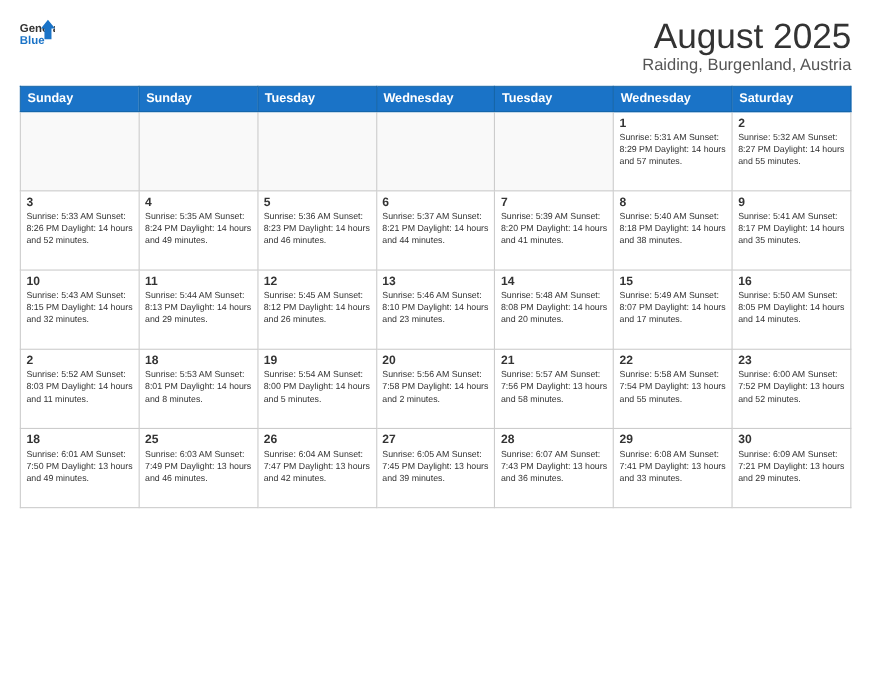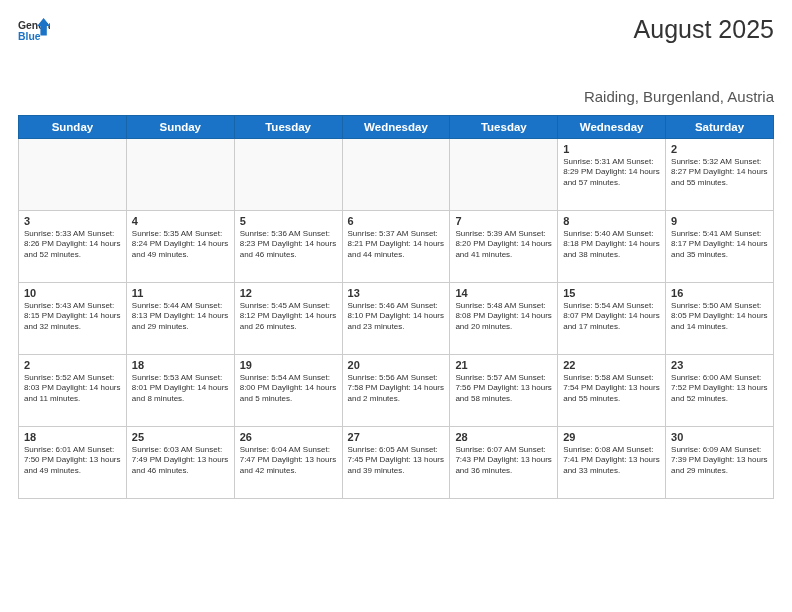--- a/index.html
+++ b/index.html
@@ -28,43 +28,42 @@
       gap: 4px;
     }
     .logo-icon {
       width: 32px;
       height: 28px;
     }
     .title-block {
       text-align: right;
     }
     .title-block h1 {
-      font-size: 25px;
+      font-size: 32px;
       font-weight: normal;
       color: #333;
       line-height: 1.1;
     }
     .title-block h2 {
       font-size: 15px;
       font-weight: normal;
       color: #555;
-      margin-top: 44px;
     }
     .calendar {
       width: 100%;
       border-collapse: collapse;
       border: 1px solid #ccc;
     }
     .calendar th {
       background: #1a73c7;
       color: #fff;
       font-size: 11.5px;
       font-weight: bold;
       padding: 5px 6px;
-      text-align: center;
+      text-align: left;
       border: 1px solid #1565a8;
       width: calc(100% / 7);
     }
     .calendar td {
       vertical-align: top;
       border: 1px solid #ccc;
       padding: 4px 5px;
       font-size: 8.5px;
       color: #333;
       width: calc(100% / 7);
@@ -209,21 +208,21 @@
 Daylight: 14 hours and 23 minutes.</div>
           </td>
           <td>
             <span class="day-number">14</span>
             <div class="day-info">Sunrise: 5:48 AM
 Sunset: 8:08 PM
 Daylight: 14 hours and 20 minutes.</div>
           </td>
           <td>
             <span class="day-number">15</span>
-            <div class="day-info">Sunrise: 5:54 AM
+            <div class="day-info">Sunrise: 5:49 AM
 Sunset: 8:07 PM
 Daylight: 14 hours and 17 minutes.</div>
           </td>
           <td>
             <span class="day-number">16</span>
             <div class="day-info">Sunrise: 5:50 AM
 Sunset: 8:05 PM
 Daylight: 14 hours and 14 minutes.</div>
           </td>
         </tr>
@@ -304,19 +303,19 @@
           </td>
           <td>
             <span class="day-number">29</span>
             <div class="day-info">Sunrise: 6:08 AM
 Sunset: 7:41 PM
 Daylight: 13 hours and 33 minutes.</div>
           </td>
           <td>
             <span class="day-number">30</span>
             <div class="day-info">Sunrise: 6:09 AM
-Sunset: 7:39 PM
+Sunset: 7:21 PM
 Daylight: 13 hours and 29 minutes.</div>
           </td>
         </tr>
       </tbody>
   </table>
 </div>
 
 </body></html>

